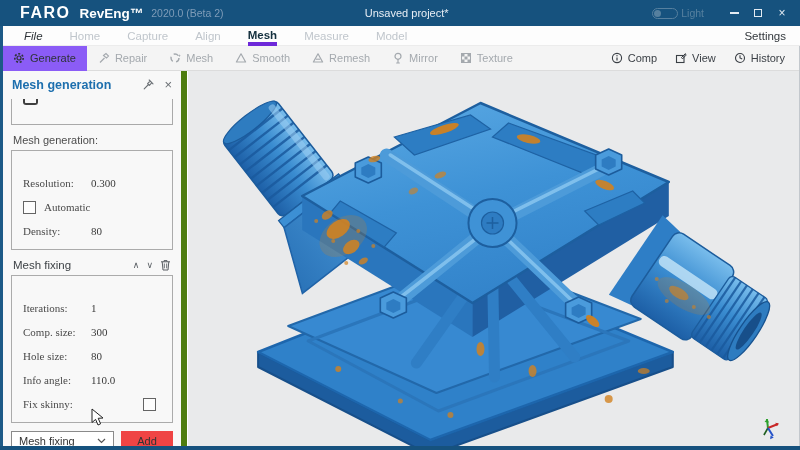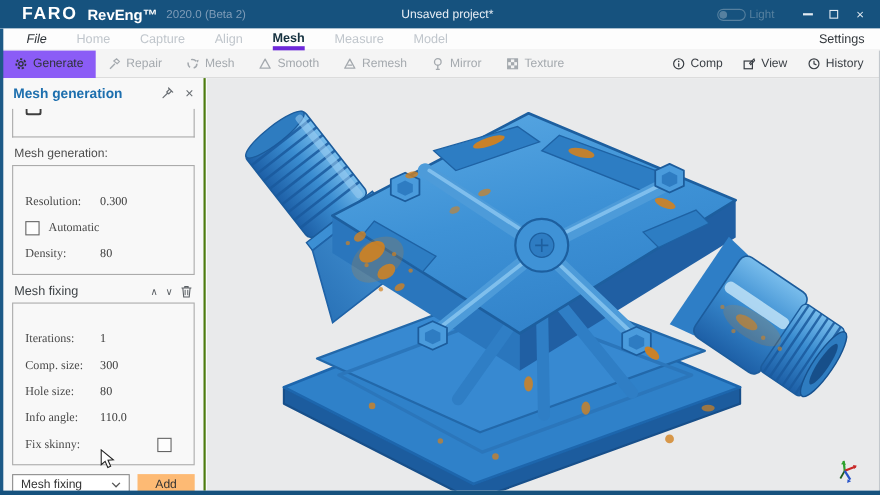--- a/index.html
+++ b/index.html
@@ -43,21 +43,21 @@
   .toolbar-right { margin-left:auto; display:flex; color:#3a3f45; margin-right:6px; }
   .toolbar-right .tool { padding:0 9px; }
 
   
   .left-edge { position:absolute; left:0; top:26px; bottom:0; width:3px; background:#1d5a87; }
   .right-edge { position:absolute; right:0; top:46px; bottom:0; width:1px; background:#c3c8cd; }
   .bottom-edge { position:absolute; left:0; right:0; bottom:0; height:4px; background:#16527e; z-index:6; }
 
   
   .panel { position:absolute; left:3px; top:71px; width:184px; bottom:4px; background:#f8f8f8;
-    border-right:2px solid #4d7c0f; }
+    border-right:6px solid #4d7c0f; }
   .panel-header { height:27px; display:flex; align-items:center; padding:0 9px; }
   .panel-title { color:#1d6fae; font-weight:bold; font-size:12.5px; flex:1; }
   .panel-header .hicon { color:#6a6f74; margin-left:9px; display:flex; align-items:center; }
   .panel-close { font-size:13px; color:#6a6f74; }
 
   .scroll-remnant { margin:1px 8px 0; height:26px; border:1px solid #a9a9a9; border-top:none;
     position:relative; overflow:hidden; }
   .remnant-dash { position:absolute; left:11px; top:-3px; width:15px; height:9px;
     border:2px solid #3f3f3f; border-top:none; border-radius:0 0 3px 3px; }
 
@@ -71,21 +71,21 @@
   .prow .cb-right { margin-left:52px; }
 
   .section-row { margin:9px 10px 4px; display:flex; align-items:center; font-size:11.5px; color:#3e4347; }
   .section-row .stitle { flex:1; }
   .section-row .sicon { color:#5a5f64; font-size:9px; margin-left:7px; display:flex; align-items:center; }
 
   .add-row { margin:8px 8px 0; display:flex; gap:7px; }
   .dropdown { flex:1; height:20px; background:#fff; border:1px solid #8a8a8a; display:flex;
     align-items:center; padding:0 7px; font-size:11px; color:#333; }
   .dropdown .dd-text { flex:1; }
-  .add-btn { width:52px; height:20px; background:#fdba74; font-size:11px; color:#333;
+  .add-btn { width:52px; height:20px; background:#ef4444; font-size:11px; color:#333;
     display:flex; align-items:center; justify-content:center; }
 
   .generate-btn { margin:8px 8px 0; height:22px; background:#49a1d7; color:#173a52; font-size:11.5px;
     display:flex; align-items:center; justify-content:center;padding-left:25px; }
 
   .cursor { position:absolute; left:88px; top:337px; z-index:8; pointer-events:none; }
 
   
   .viewport { position:absolute; left:188px; top:71px; right:1px; bottom:4px; background:#e9eaeb; }
   .viewport svg.scene { width:100%; height:100%; display:block; }

